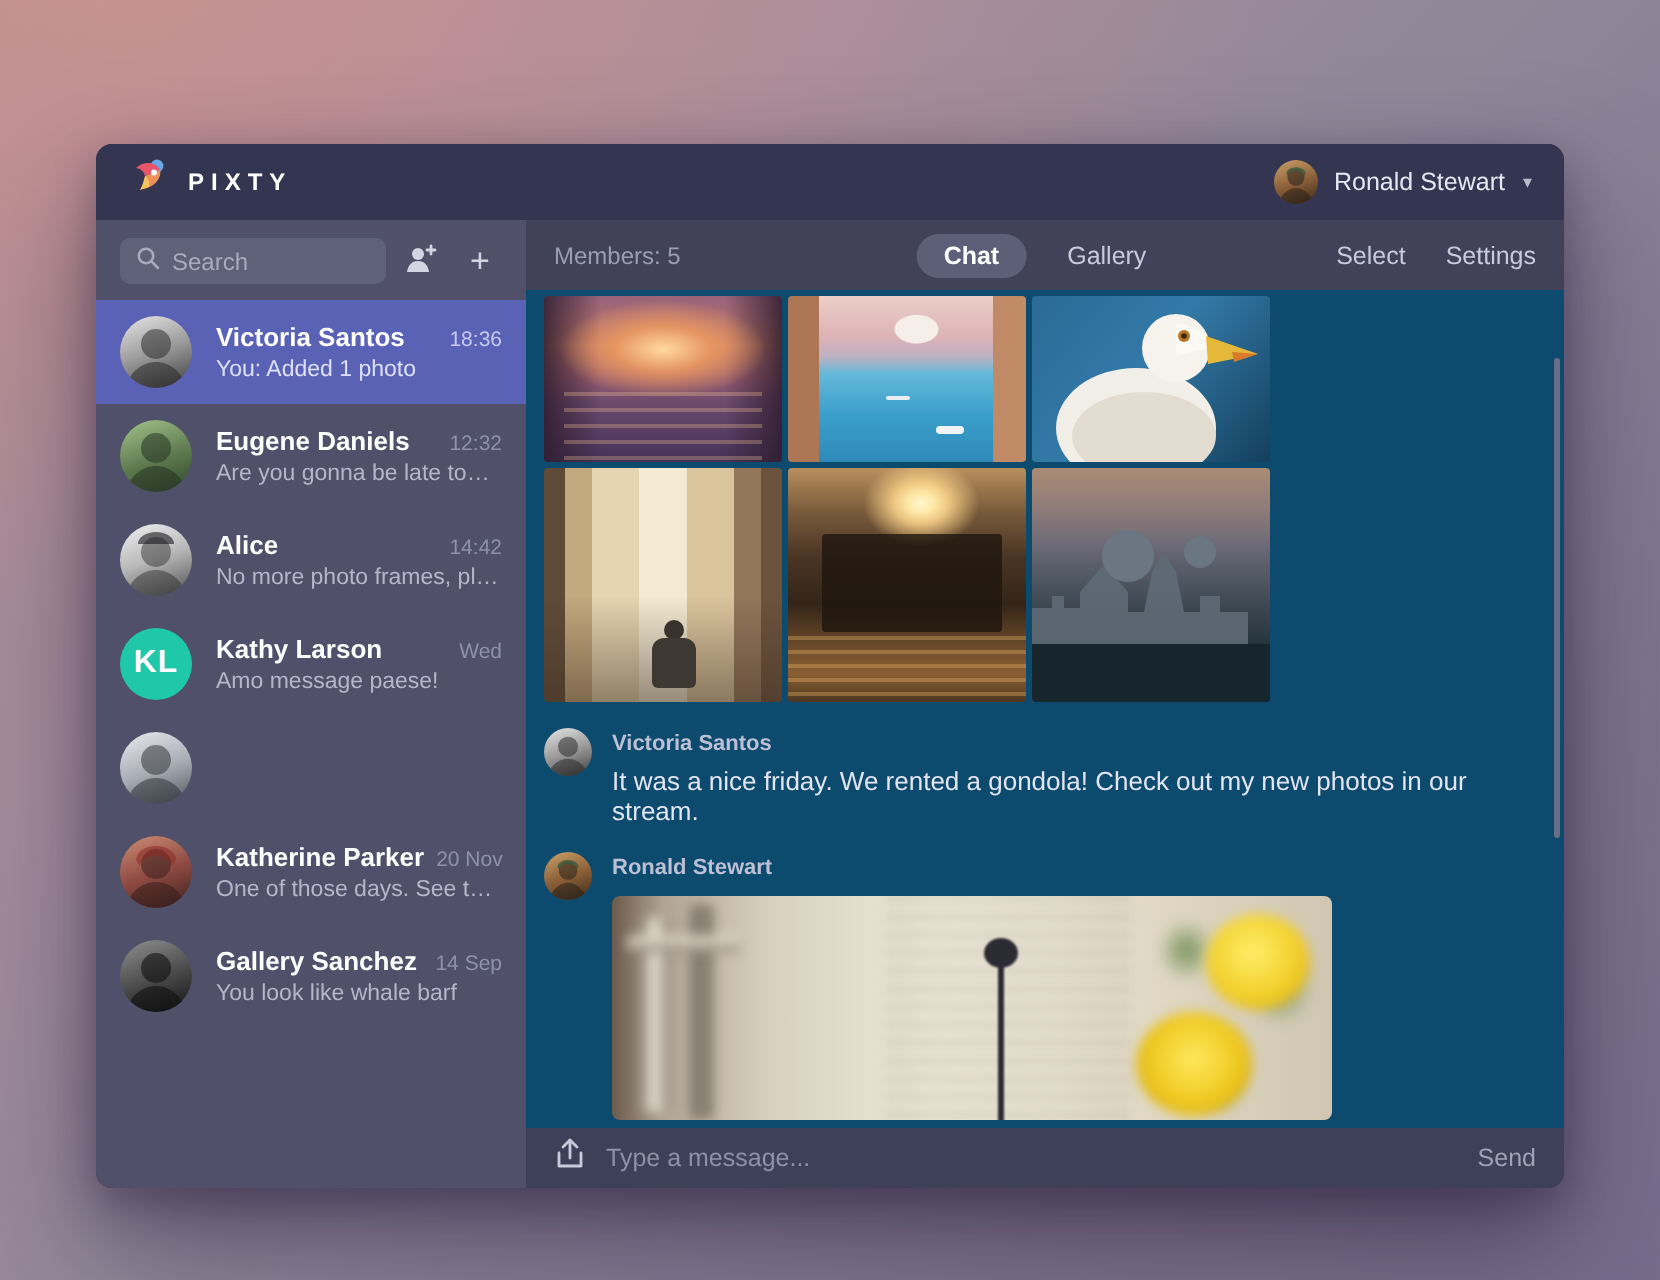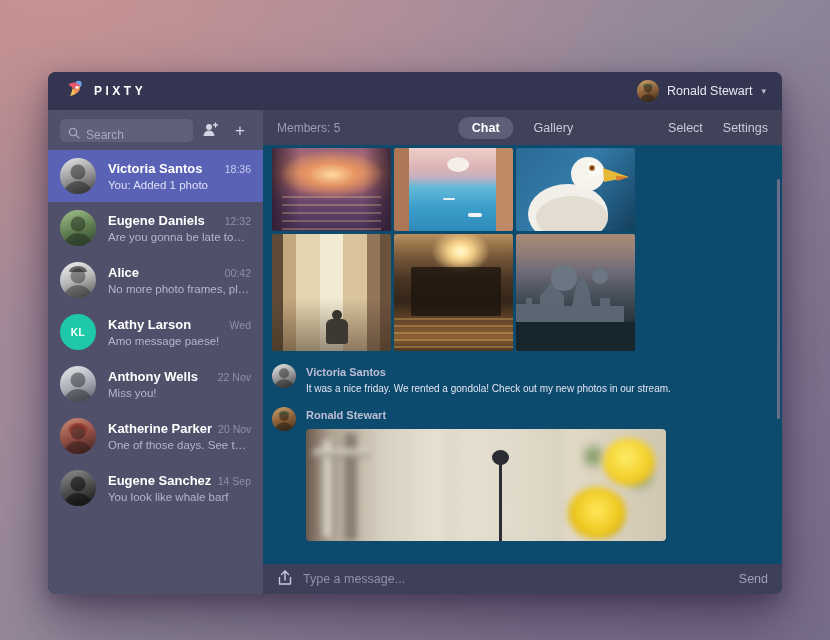--- a/index.html
+++ b/index.html
@@ -14,37 +14,37 @@
   
   .topbar{height:38px;background:#343651;display:flex;align-items:center;justify-content:space-between;padding:0 16px}
   .brand{display:flex;align-items:center;gap:9px}
   .brand-name{color:#fff;font-size:12px;font-weight:700;letter-spacing:3.5px}
   .account{display:flex;align-items:center;gap:8px;color:#e6e7f1;font-size:12.5px;cursor:pointer}
   .caret{color:#b9bacc;font-size:9px;margin-left:1px}
   
   .body{display:flex;height:484px}
   .sidebar{width:215px;background:#50506a;display:flex;flex-direction:column;flex-shrink:0}
   .sidebar-top{display:flex;align-items:center;gap:4px;padding:9px 10px 8px 12px}
-  .search{flex:1;height:23px;background:#5f6079;border-radius:5px;display:flex;align-items:flex-end;gap:6px;padding:0 8px}
+  .search{flex:1;height:23px;background:#5f6079;border-radius:5px;display:flex;align-items:center;gap:6px;padding:0 8px}
   .search span{color:#a9aabf;font-size:12px}
   .icon-btn{width:26px;height:23px;display:flex;align-items:center;justify-content:center;background:none;border:0;cursor:pointer;color:#d3d4e1;padding:0}
   .plus-glyph{font-size:17px;color:#d3d4e1;line-height:1}
   
   .chatlist{flex:1}
   .chat-item{height:52px;display:flex;align-items:center;gap:12px;padding:0 12px;cursor:pointer}
   .chat-item.selected{background:#5a62b5}
   .avatar{width:36px;height:36px;border-radius:50%;flex-shrink:0;position:relative;overflow:hidden}
   .avatar svg{position:absolute;inset:0}
   .avatar-sm{width:22px;height:22px;border-radius:50%;position:relative;overflow:hidden;flex-shrink:0}
   .avatar-xs{width:24px;height:24px;border-radius:50%;position:relative;overflow:hidden;flex-shrink:0}
   .av-victoria{background:linear-gradient(160deg,#e8e8e8 0%,#9a9a9a 50%,#3d3d3d 100%)}
   .av-eugene{background:linear-gradient(160deg,#a3c48c 0%,#5d7a4e 55%,#2d4729 100%)}
   .av-alice{background:linear-gradient(160deg,#f1f1f1 0%,#b9b9b9 48%,#515151 100%)}
   .av-kathy{background:#1fc8a9;display:flex;align-items:center;justify-content:center}
-  .av-kathy b{color:#fff;font-size:10px;font-weight:700;letter-spacing:.5px}
+  .av-kathy b{color:#fff;font-size:16px;font-weight:700;letter-spacing:.5px}
   .av-anthony{background:linear-gradient(160deg,#ebebee 0%,#a9adb6 52%,#51565f 100%)}
   .av-katherine{background:linear-gradient(160deg,#cd8d74 0%,#8e4a42 52%,#3c1f1e 100%)}
   .av-brandon{background:linear-gradient(160deg,#909090 0%,#4c4c4c 52%,#121212 100%)}
   .av-ronald{background:linear-gradient(160deg,#cda26c 0%,#8a5f38 52%,#3c2817 100%)}
   .meta{flex:1;min-width:0}
   .row1{display:flex;justify-content:space-between;align-items:baseline}
   .cname{color:#fff;font-size:13px;font-weight:700;white-space:nowrap}
   .ctime{color:#8f90a9;font-size:10.5px;flex-shrink:0;margin-left:6px}
   .selected .ctime{color:#c7caf0}
   .cpreview{color:#b5b6c9;font-size:11.5px;margin-top:3px;white-space:nowrap;overflow:hidden;text-overflow:ellipsis}
@@ -84,21 +84,21 @@
     radial-gradient(34% 26% at 56% 15%,#fff6d0 0%,#ffe9a8 16%,rgba(255,214,140,.85) 34%,rgba(190,140,75,0) 72%),
     linear-gradient(180deg,#b98f5e 0%,#7a5c3c 18%,#4a3524 38%,#332518 58%,#6b4a2a 76%,#8a5f33 88%,#4b3720 100%)}
   .t5::before{content:"";position:absolute;left:14%;right:10%;top:28%;bottom:30%;background:rgba(28,20,13,.78);border-radius:2px}
   .t5::after{content:"";position:absolute;left:0;right:0;top:72%;bottom:0;
     background:repeating-linear-gradient(180deg,rgba(255,196,110,.30) 0 2px,rgba(60,40,25,0) 2px 7px)}
   .t6{background:linear-gradient(180deg,#aa8b74 0%,#8e7b79 18%,#6e6b77 32%,#4e5662 48%,#364149 64%,#1f3038 80%,#152329 100%)}
   
   .message{display:flex;gap:10px;margin-top:13px}
   .msg-body{min-width:0}
   .author{color:#bdbfd5;font-size:11px;font-weight:700;margin-top:2px}
-  .msg-text{color:#e3e5f1;font-size:10px;margin-top:5px}
+  .msg-text{color:#e3e5f1;font-size:13px;margin-top:5px}
   .photo-msg{margin-top:8px;width:360px;height:112px;border-radius:4px;position:relative;overflow:hidden;
     background:linear-gradient(90deg,#6a5a4c 0%,#b0a394 7%,#d8d1c1 22%,#efe9da 45%,#e9e2d1 62%,#ded6c2 78%,#d0c7b2 100%)}
   .pm-layer{position:absolute;filter:blur(3px)}
   .pm-rack1{left:4%;top:10%;width:4%;height:86%;background:linear-gradient(90deg,#7d756a,#efeadb 45%,#8d8478);border-radius:3px}
   .pm-rack2{left:11%;top:4%;width:3%;height:96%;background:linear-gradient(90deg,#4a443c,#a89f90 50%,#55503f);border-radius:3px}
   .pm-rack3{left:2%;top:18%;width:16%;height:7%;background:linear-gradient(180deg,#f2ecdc,#8d8478);border-radius:4px}
   .pm-wall{left:38%;top:0;width:34%;height:100%;background:repeating-linear-gradient(180deg,rgba(150,140,125,.35) 0 3px,rgba(245,240,228,.1) 3px 9px)}
   .pm-pin{position:absolute;left:53.5%;top:30%;width:3px;height:75%;background:#2b2b33;filter:blur(.4px)}
   .pm-pin::before{content:"";position:absolute;left:-7px;top:-13px;width:17px;height:15px;border-radius:50%;background:#2b2b33}
   .pm-leaves{right:2%;top:6%;width:26%;height:90%;background:
@@ -212,21 +212,21 @@
             <span class="avatar av-alice">
               <svg class="sil" viewBox="0 0 36 36" width="36" height="36">
                   <circle cx="18" cy="14" r="7.5" fill="rgba(40,40,42,.45)"></circle>
                   <path d="M3 36c2-9 9-13 15-13s13 4 15 13z" fill="rgba(40,40,42,.45)"></path>
                   <path d="M9 10 a9 6 0 0 1 18 0 z" fill="rgba(25,25,28,.6)"></path>
                 </svg>
             </span>
             <div class="meta">
               <div class="row1">
                 <span class="cname">Alice</span>
-                <span class="ctime">00:42</span>
+                <span class="ctime">14:42</span>
               </div>
               <div class="cpreview">No more photo frames, please!</div>
             </div>
           </div>
 
           <div class="chat-item">
             <span class="avatar av-kathy">
               <b>KL</b>
             </span>
             <div class="meta">
@@ -238,27 +238,20 @@
             </div>
           </div>
 
           <div class="chat-item">
             <span class="avatar av-anthony">
               <svg class="sil" viewBox="0 0 36 36" width="36" height="36">
                   <circle cx="18" cy="14" r="7.5" fill="rgba(40,42,48,.5)"></circle>
                   <path d="M3 36c2-9 9-13 15-13s13 4 15 13z" fill="rgba(40,42,48,.5)"></path>
                 </svg>
             </span>
-            <div class="meta">
-              <div class="row1">
-                <span class="cname">Anthony Wells</span>
-                <span class="ctime">22 Nov</span>
-              </div>
-              <div class="cpreview">Miss you!</div>
-            </div>
           </div>
 
           <div class="chat-item">
             <span class="avatar av-katherine">
               <svg class="sil" viewBox="0 0 36 36" width="36" height="36">
                   <circle cx="18" cy="14" r="7.5" fill="rgba(48,26,24,.5)"></circle>
                   <path d="M3 36c2-9 9-13 15-13s13 4 15 13z" fill="rgba(48,26,24,.5)"></path>
                   <path d="M8 12 a10 7 0 0 1 20 0 l-2 3 a8 5 0 0 0 -16 0 z" fill="rgba(140,40,35,.55)"></path>
                 </svg>
             </span>
@@ -273,21 +266,21 @@
 
           <div class="chat-item">
             <span class="avatar av-brandon">
               <svg class="sil" viewBox="0 0 36 36" width="36" height="36">
                   <circle cx="18" cy="14" r="7.5" fill="rgba(15,15,16,.6)"></circle>
                   <path d="M3 36c2-9 9-13 15-13s13 4 15 13z" fill="rgba(15,15,16,.6)"></path>
                 </svg>
             </span>
             <div class="meta">
               <div class="row1">
-                <span class="cname">Eugene Sanchez</span>
+                <span class="cname">Gallery Sanchez</span>
                 <span class="ctime">14 Sep</span>
               </div>
               <div class="cpreview">You look like whale barf</div>
             </div>
           </div>
 
         </div>
       </aside>
 
       <main class="chatarea">

